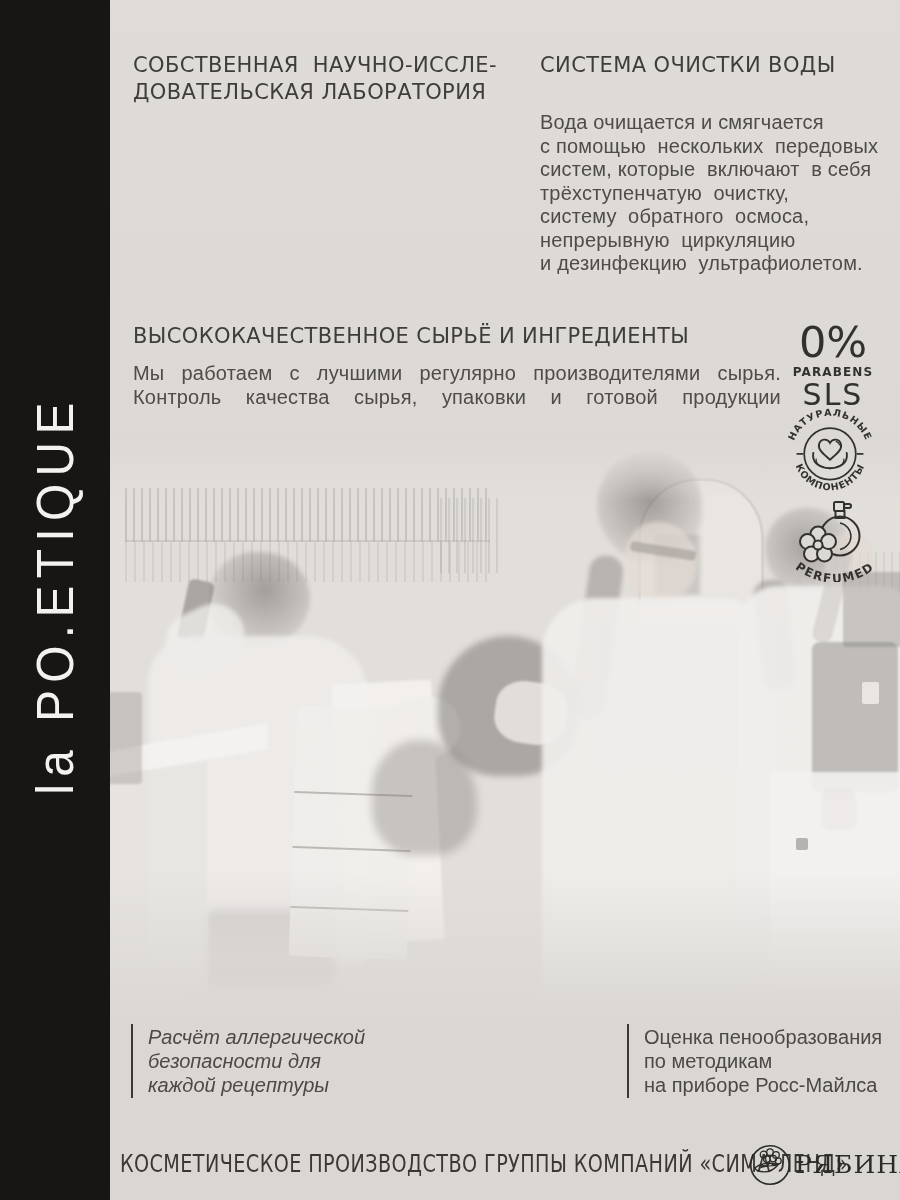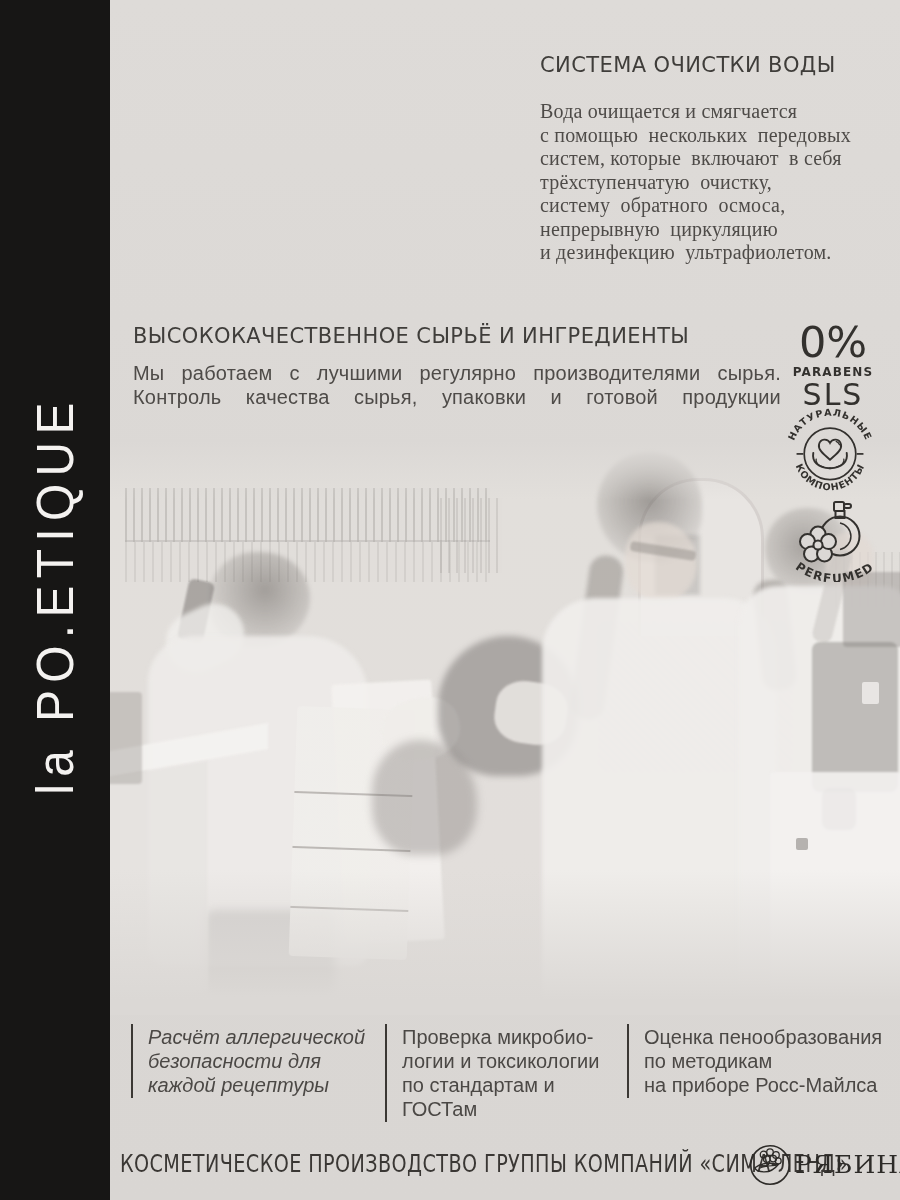--- a/index.html
+++ b/index.html
@@ -9,21 +9,21 @@
   .left-bar{position:absolute;left:0;top:0;width:110px;height:1200px;background:#171615;}
   .brand{position:absolute;left:55px;top:595px;
          transform:translate(-50%,-50%) rotate(-90deg) scaleX(.92);
          font:400 52px "Liberation Sans",sans-serif;color:#f4f2f0;
          letter-spacing:8px;white-space:nowrap;}
   .sec{position:absolute;}
   .sec-title{font:400 21px/27px "DejaVu Sans",sans-serif;letter-spacing:.4px;
              color:#3f3d3a;white-space:pre-wrap;}
   .sec-body{font:400 20px/23.5px "Liberation Sans",sans-serif;letter-spacing:.2px;
             color:#4e4b48;white-space:pre-wrap;margin-top:13px;}
-  .mt40{margin-top:21px;font-family:Liberation Serif, serif;}
+  .mt40{margin-top:32px;}
   .raw-lines{margin-top:11px;width:648px;}
   .raw-line{font:400 20px/24px "Liberation Sans",sans-serif;letter-spacing:.2px;color:#4e4b48;}
   .jline{text-align:justify;text-align-last:justify;}
   .badge-zero{position:absolute;left:792px;top:321px;width:82px;text-align:center;color:#33312e;}
   .zero-big{font:400 43px/42px "DejaVu Sans",sans-serif;}
   .zero-sub{font:700 12px/14px "DejaVu Sans",sans-serif;letter-spacing:1.1px;margin-top:2px;}
   .zero-sls{font:400 30px/32px "DejaVu Sans",sans-serif;letter-spacing:2px;}
   .badge-svg{position:absolute;}
   .arc-text{font-family:"DejaVu Sans",sans-serif;font-weight:700;fill:#33312e;}
   .photo{position:absolute;left:110px;top:440px;width:790px;height:575px;overflow:hidden;
@@ -41,20 +41,22 @@
 </head>
 <body>
 
 <div class="page">
 
   <div class="left-bar">
     <div class="brand">la PO.ETIQUE</div>
   </div>
 
   <div class="sec" style="left:133px;top:52px;width:380px;">
+    <div class="sec-title">СОБСТВЕННАЯ  НАУЧНО-ИССЛЕ-
+ДОВАТЕЛЬСКАЯ ЛАБОРАТОРИЯ</div>
   </div>
   <div class="sec" style="left:540px;top:52px;width:352px;">
     <div class="sec-title">СИСТЕМА ОЧИСТКИ ВОДЫ</div>
     <div class="sec-body mt40">Вода очищается и смягчается
 с помощью  нескольких  передовых
 систем, которые  включают  в себя
 трёхступенчатую  очистку,
 систему  обратного  осмоса,
 непрерывную  циркуляцию
 и дезинфекцию  ультрафиолетом.</div>
@@ -160,24 +162,20 @@
       </g>
     </g>
     <text class="arc-text" font-size="12" letter-spacing="1.5">
       <textPath href="#perfArc" startOffset="50%" text-anchor="middle">PERFUMED</textPath>
     </text>
   </svg>
 
   <div class="feature" style="left:131px;top:1024px;width:225px;font-style:italic;">Расчёт аллергической
 безопасности для
 каждой рецептуры</div>
-  <div class="feature" style="left:385px;top:1024px;width:225px;">Проверка микробио-
-логии и токсикологии
-по стандартам и
-ГОСТам</div>
   <div class="feature" style="left:627px;top:1024px;width:258px;">Оценка пенообразования
 по методикам
 на приборе Росс-Майлса</div>
 
   <div class="caption">КОСМЕТИЧЕСКОЕ ПРОИЗВОДСТВО ГРУППЫ КОМПАНИЙ «СИМА-ЛЕНД»</div>
   <div class="logo">
     <svg width="44" height="46" viewBox="0 0 48 48">
       <g fill="none" stroke="#2d2b28" stroke-width="1.8">
         <circle cx="24" cy="24" r="21"></circle>
         <g stroke-width="1.4">

